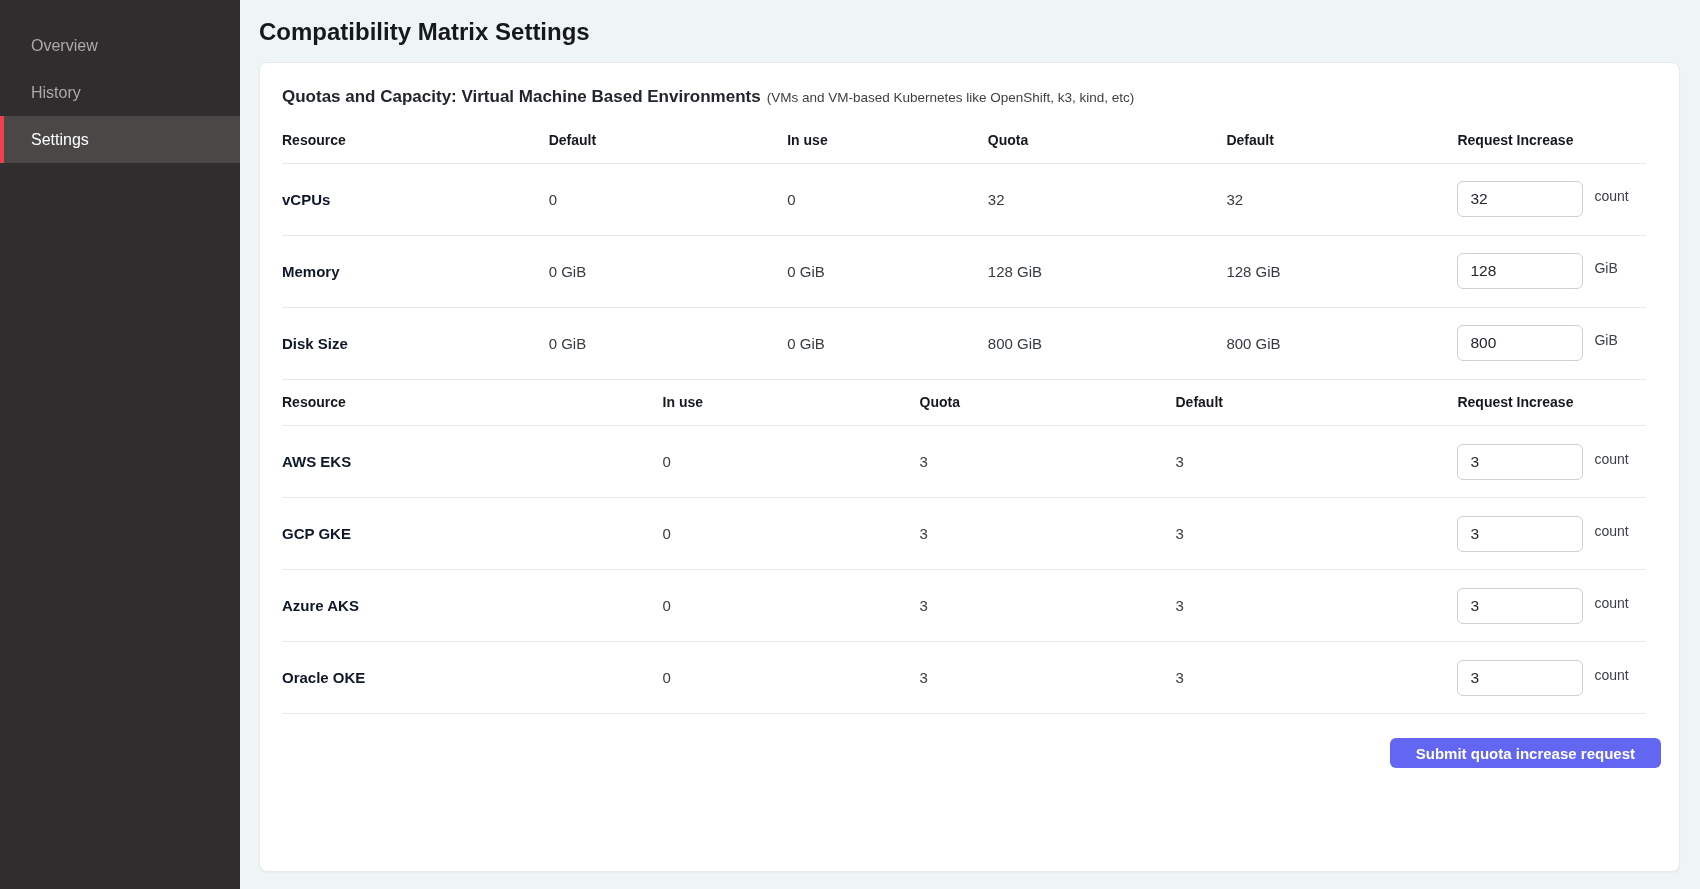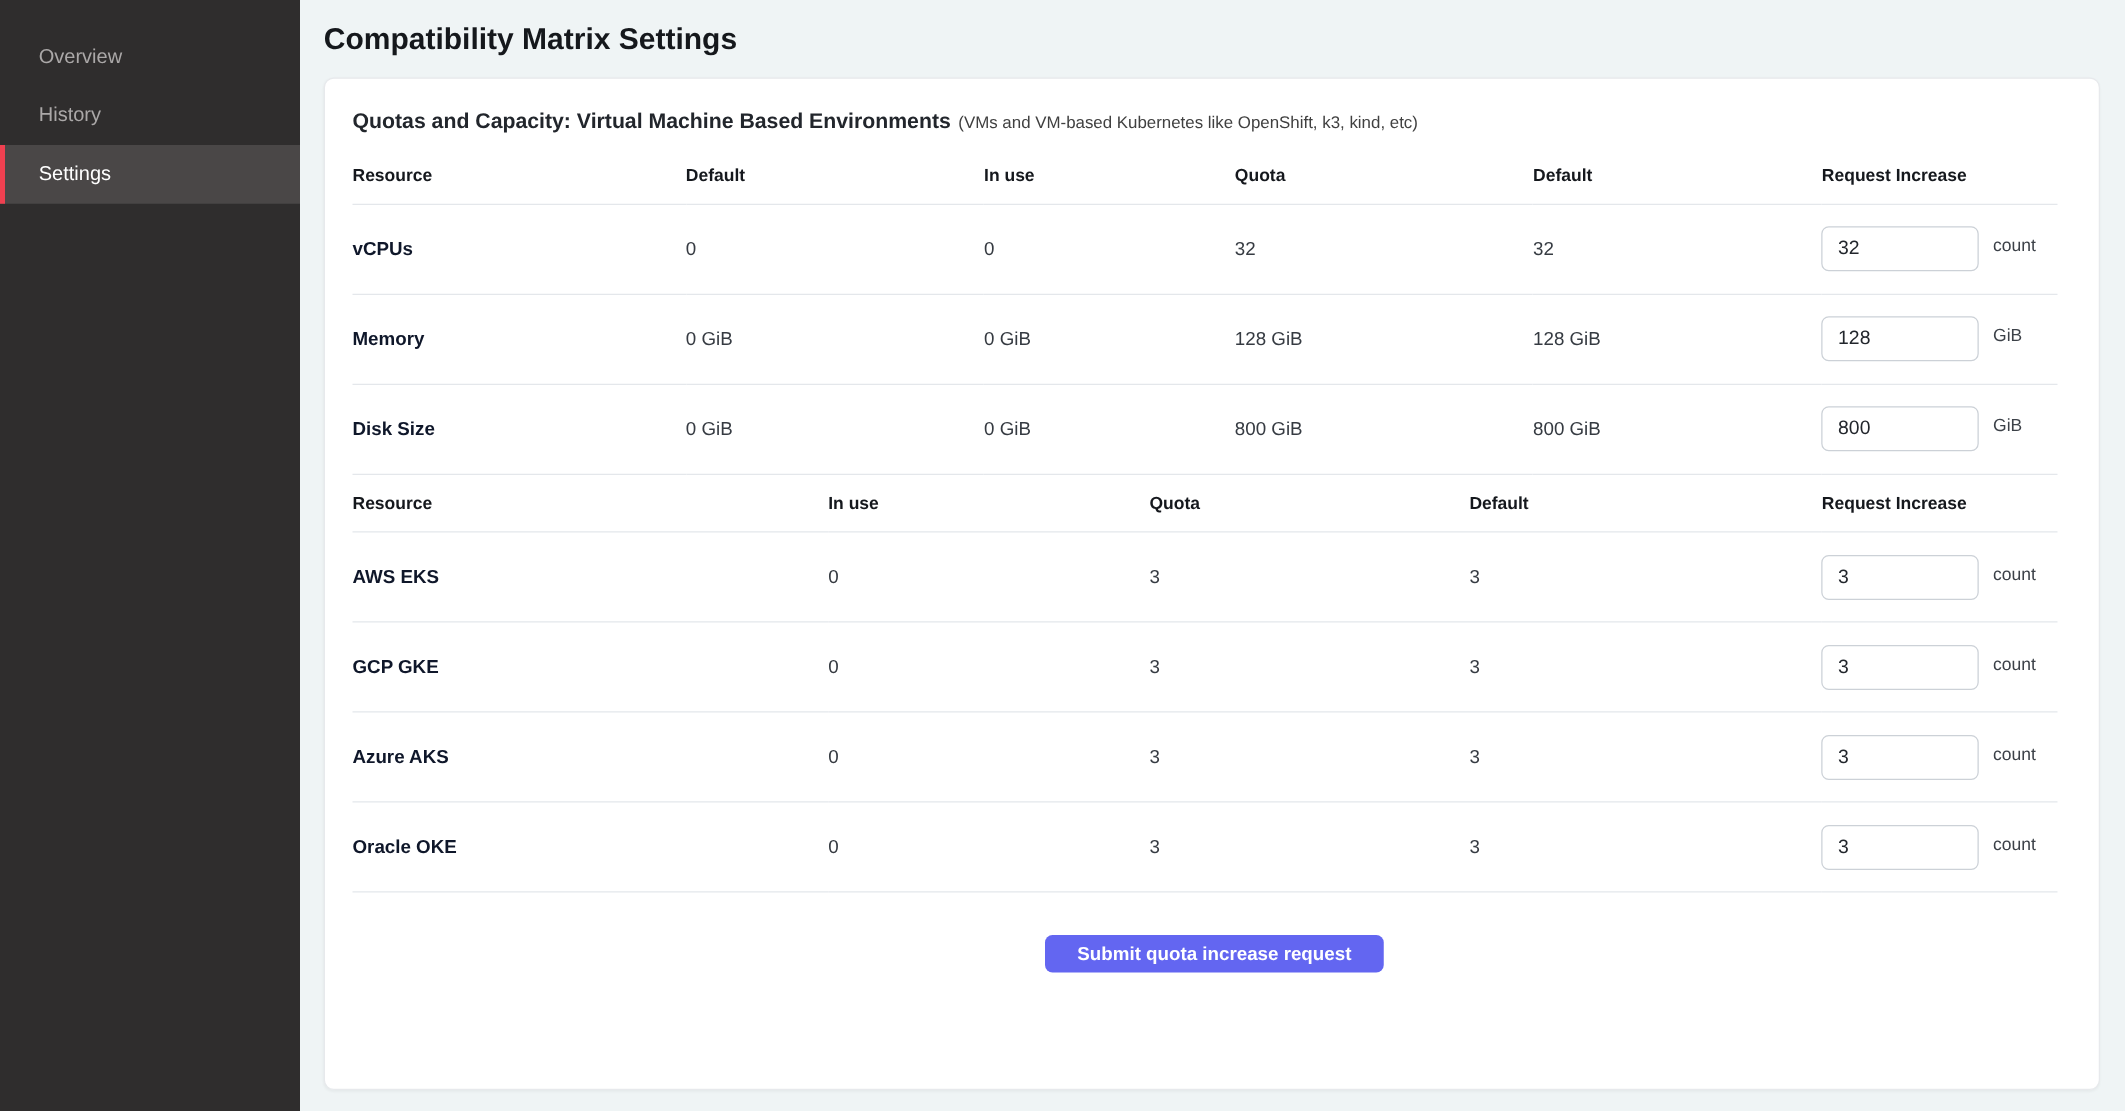--- a/index.html
+++ b/index.html
@@ -130,22 +130,22 @@
     background:#fff;
     outline:none;
   }
   .unit{
     font-size:14px;
     color:#3c4148;
     transform:translateY(-3px);
   }
 
   .footer-row{
-    display:flex;justify-content:center;
-    margin-top:34px;
+    display:flex;justify-content:flex-end;
+    margin-top:24px;
   }
   .submit-btn{
     background:var(--btn-indigo);
     color:#ffffff;
     border:none;
     border-radius:6px;
     height:30px;
     padding:0 26px;
     font-size:15px;
     font-weight:700;

